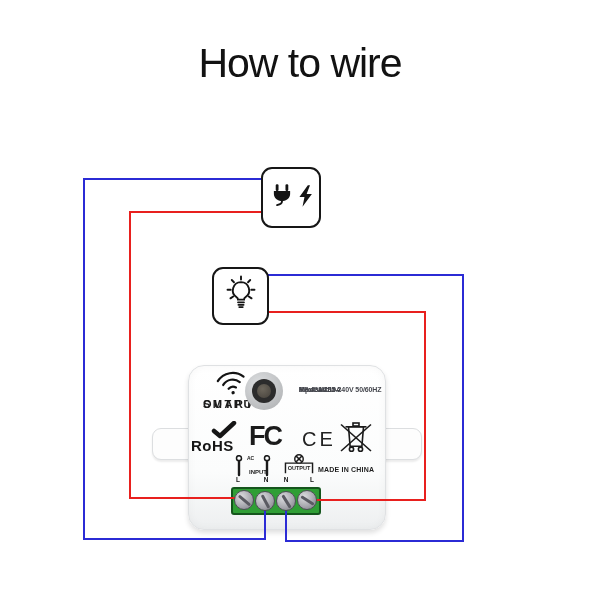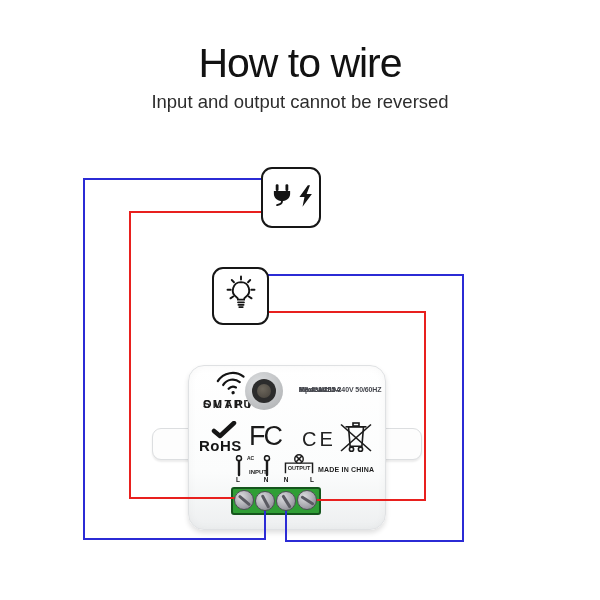--- a/index.html
+++ b/index.html
@@ -38,22 +38,22 @@
   .brand{left:14px;top:33px;font-size:11px;font-weight:800;letter-spacing:2.5px;
     line-height:11px;color:#1c1c1c;}
   .btn-outer{left:56px;top:6px;width:38px;height:38px;border-radius:50%;
     background:radial-gradient(circle at 38% 32%,#dcdee0 0%,#c2c4c6 55%,#aaacae 100%);}
   .btn-mid{left:7px;top:7px;width:24px;height:24px;border-radius:50%;background:#2c2c2c;}
   .btn-core{left:5px;top:5px;width:14px;height:14px;border-radius:50%;
     background:radial-gradient(circle at 40% 35%,#6d675c,#44403a);}
   .specs{left:110px;top:17px;font-size:7px;font-weight:600;color:#45474e;
     line-height:13.5px;letter-spacing:-0.1px;white-space:nowrap;}
   .rohs-check{left:22px;top:55px;}
-  .rohs-text{left:10px;top:71px;font-size:15px;font-weight:800;letter-spacing:.5px;color:#161616;text-align:right;}
-  .fcc{left:60px;top:57px;font-size:27px;font-weight:400;letter-spacing:-2px;color:#1b1b1b;line-height:27px;}
+  .rohs-text{left:2px;top:71px;font-size:15px;font-weight:800;letter-spacing:.5px;color:#161616;text-align:right;}
+  .fcc{left:60px;top:57px;font-size:27px;font-weight:700;letter-spacing:-2px;color:#1b1b1b;line-height:27px;}
   .ce{left:113px;top:63px;font-size:20px;font-weight:500;letter-spacing:3px;color:#222;line-height:21px;}
   .weee{left:150px;top:56px;}
   .pin1{left:46px;top:89px;}
   .pin2{left:74px;top:89px;}
   .ac{left:58px;top:89px;font-size:5px;font-weight:800;color:#222;}
   .input-lbl{left:54px;top:103px;width:30px;text-align:center;font-size:6px;font-weight:800;color:#1d1d1d;}
   .t-l1{left:44px;top:110px;width:10px;text-align:center;font-size:6.5px;font-weight:800;}
   .t-n1{left:72px;top:110px;width:10px;text-align:center;font-size:6.5px;font-weight:800;}
   .bracket{left:93px;top:87px;}
   .output-lbl{left:94px;top:99px;width:32px;text-align:center;font-size:5.5px;font-weight:800;color:#1d1d1d;}
@@ -68,21 +68,20 @@
     border:1px solid #4e4e56;box-sizing:border-box;}
   .slot{position:absolute;left:1.5px;right:1.5px;top:50%;height:3px;margin-top:-1.5px;
     background:#5a5a62;border-radius:2px;display:block;}
 </style>
 </head>
 <body>
 
 <div class="stage">
 
   <div class="title">How to wire</div>
-  <div class="subtitle">Input and output cannot be reversed</div>
 
   <div class="wire neutral" style="left:83px;top:178px;width:180px;height:2px;"></div>
   <div class="wire neutral" style="left:83px;top:178px;width:2px;height:362px;"></div>
   <div class="wire neutral" style="left:83px;top:538px;width:183px;height:2px;"></div>
   <div class="wire neutral" style="left:264px;top:495px;width:2px;height:45px;"></div>
   <div class="wire neutral" style="left:285px;top:495px;width:2px;height:47px;"></div>
   <div class="wire neutral" style="left:285px;top:540px;width:179px;height:2px;"></div>
   <div class="wire neutral" style="left:462px;top:274px;width:2px;height:268px;"></div>
   <div class="wire neutral" style="left:264px;top:274px;width:200px;height:2px;"></div>
 

